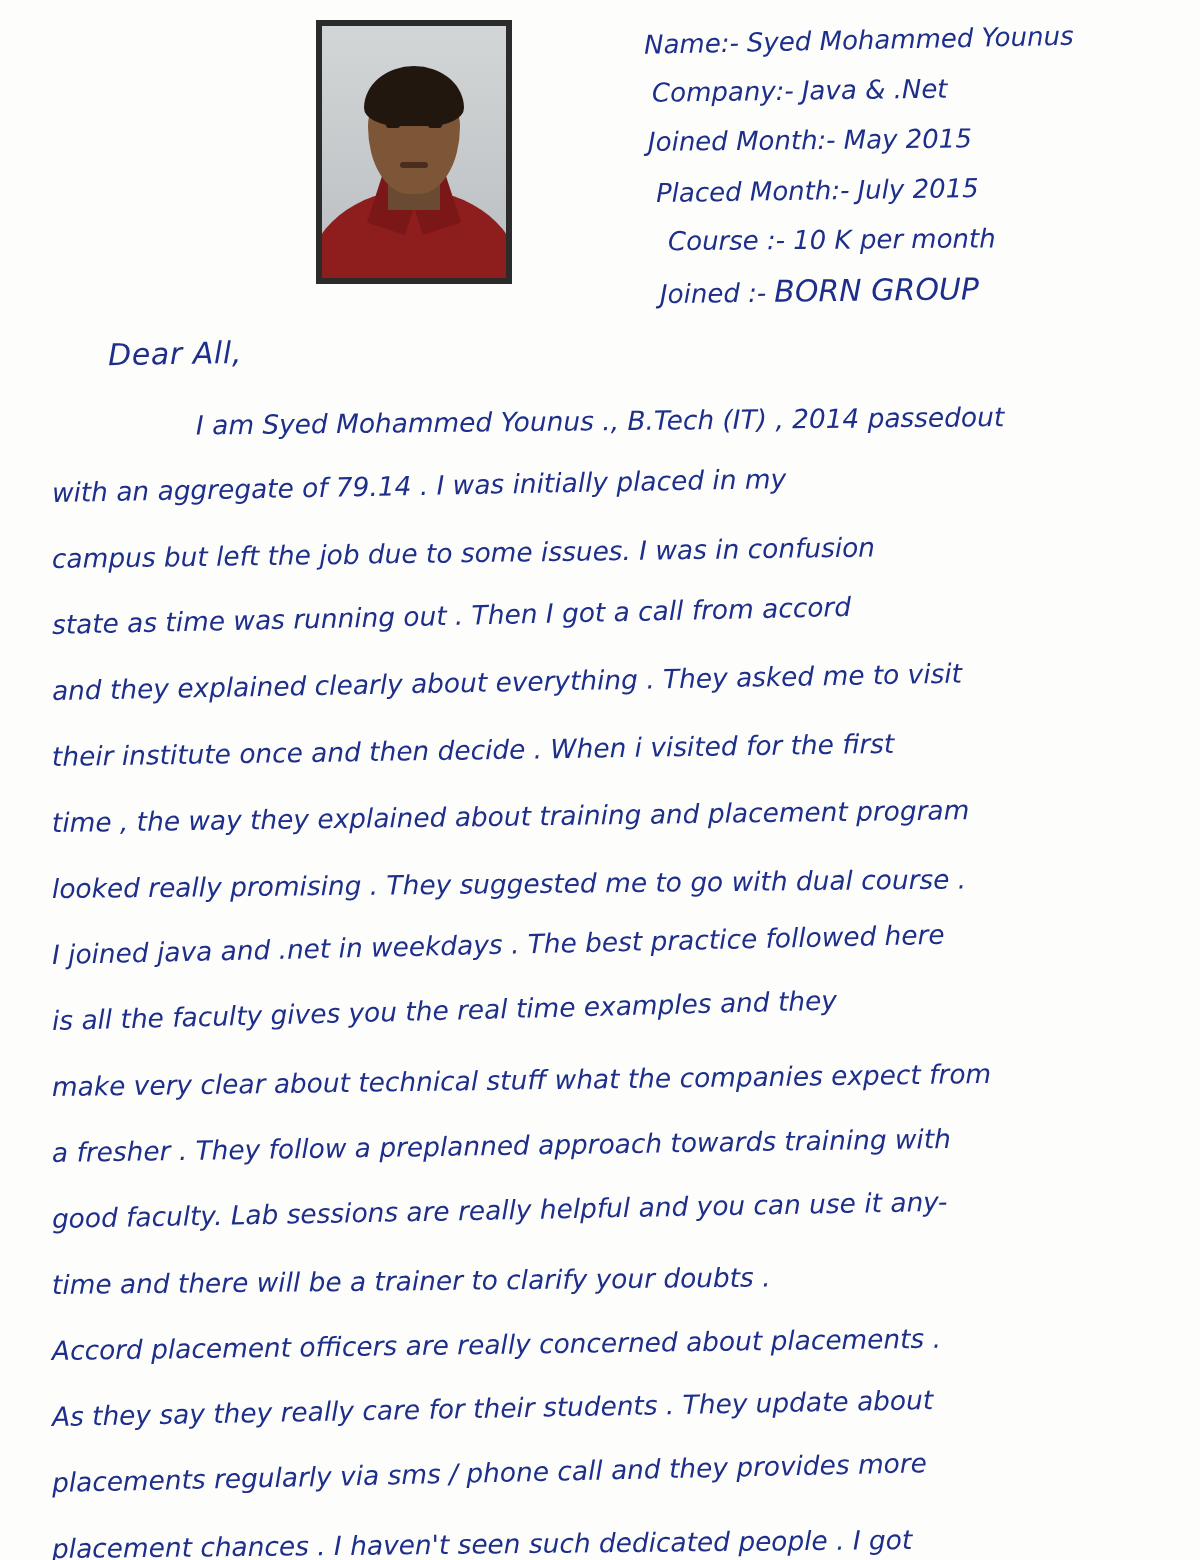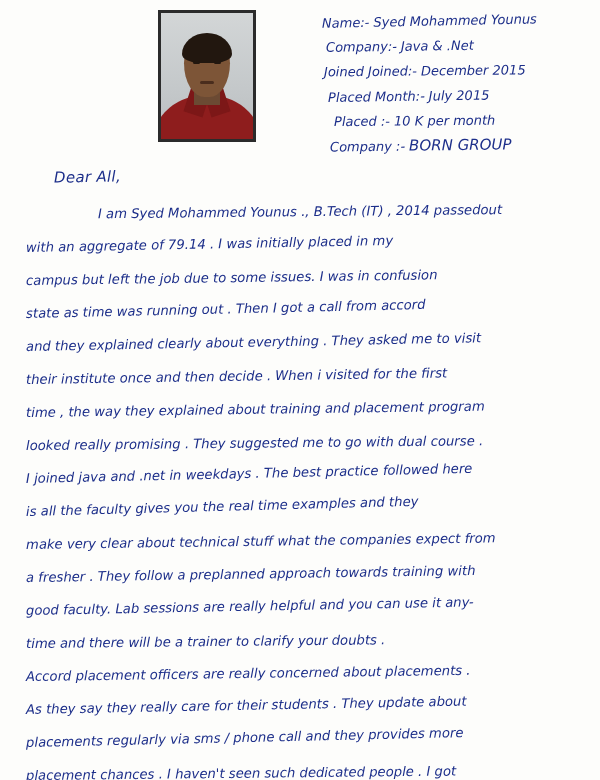--- a/index.html
+++ b/index.html
@@ -201,30 +201,30 @@
   </div>
 
   <div class="header-block">
     <div class="header-line">
       <span class="lbl">Name:-</span><span class="val">Syed Mohammed Younus</span>
     </div>
     <div class="header-line">
       <span class="lbl">Company:-</span><span class="val">Java &amp; .Net</span>
     </div>
     <div class="header-line">
-      <span class="lbl">Joined Joined:-</span><span class="val">December 2015</span>
+      <span class="lbl">Joined Month:-</span><span class="val">May 2015</span>
     </div>
     <div class="header-line">
       <span class="lbl">Placed Month:-</span><span class="val">July 2015</span>
     </div>
     <div class="header-line">
-      <span class="lbl">Placed :-</span><span class="val">10 K per month</span>
-    </div>
-    <div class="header-line">
-      <span class="lbl">Company :-</span><span class="val big-company">BORN GROUP</span>
+      <span class="lbl">Course :-</span><span class="val">10 K per month</span>
+    </div>
+    <div class="header-line">
+      <span class="lbl">Joined :-</span><span class="val big-company">BORN GROUP</span>
     </div>
   </div>
 
   <div class="salutation hand">Dear All,</div>
 
   <div class="body-block">
     <div class="body-line indent r0">I am  Syed Mohammed Younus ., B.Tech (IT) , 2014  passedout</div>
     <div class="body-line r1">with an  aggregate  of  79.14 .  I was  initially  placed  in  my</div>
     <div class="body-line r2">campus  but  left  the  job  due to  some  issues.  I was  in  confusion</div>
     <div class="body-line r3">state  as  time  was  running out .  Then  I  got  a  call  from  accord</div>

